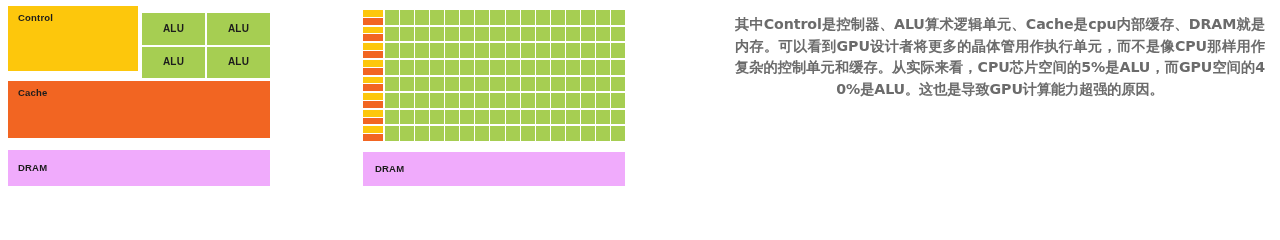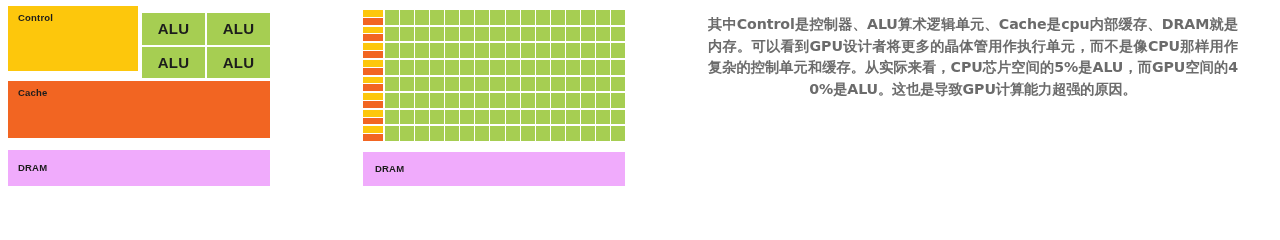--- a/index.html
+++ b/index.html
@@ -69,21 +69,21 @@
     gap: 2px;
   }
   #cpu-alu-grid .alu-cell {
     background: #a6ce52;
     display: flex;
     align-items: center;
     justify-content: center;
     box-sizing: border-box;
   }
   #cpu-alu-grid .alu-cell .blk-label {
-    font-size: 15px;
+    font-size: 10px;
   }
 
   #cpu-cache {
     left: 8px;  top: 81px;
     width: 262px; height: 57px;
     padding: 7px 0 0 10px;
   }
 
   #cpu-dram {
     left: 8px;  top: 150px;
@@ -145,21 +145,21 @@
   #gpu-dram {
     left: 3px;  top: 152px;
     width: 262px; height: 34px;
     padding: 0 0 0 12px;
     align-items: center;
   }
 
   
   #text-panel {
     position: absolute;
-    left: 708px;
+    left: 735px;
     top: 14px;
     width: 530px;
     height: 170px;
   }
   #desc-paragraph {
     margin: 0;
     font-family: "DejaVu Sans", "Liberation Sans", sans-serif;
     font-size: 14.2px;
     line-height: 1.52;
     color: #6b6b6b;

